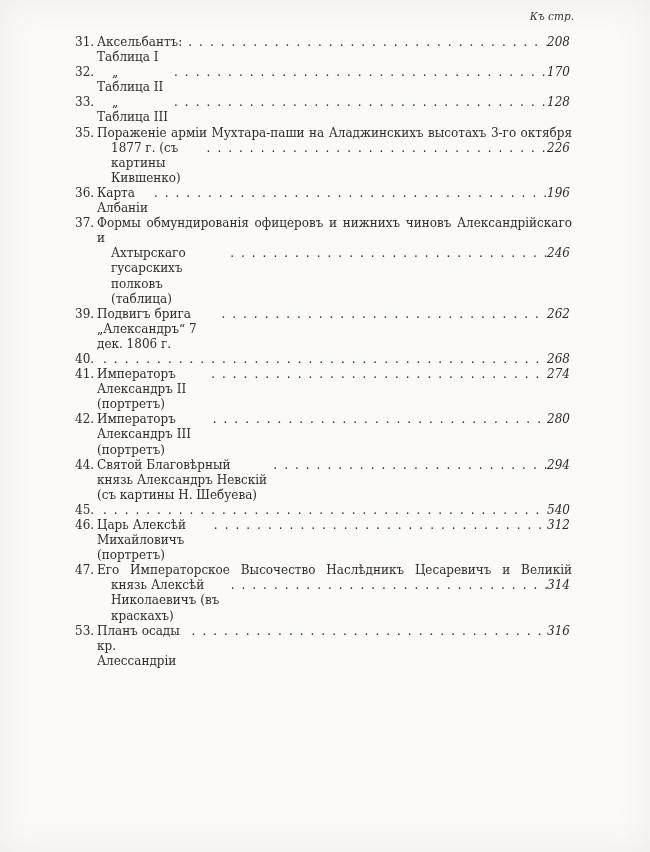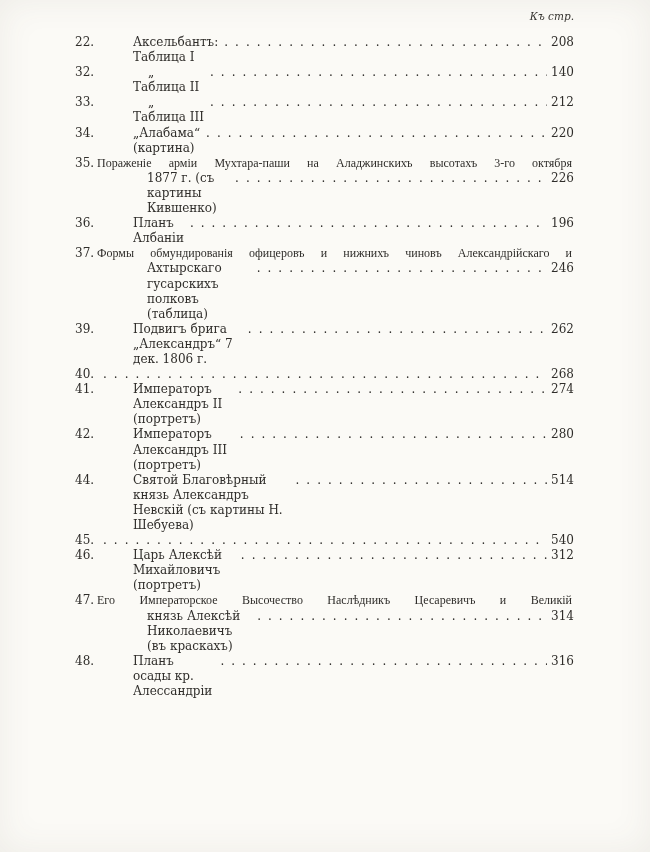--- a/index.html
+++ b/index.html
@@ -18,90 +18,84 @@
     text-align:right;
     font-style:italic;
     font-size:10.5px;
     line-height:13px;
     margin-bottom:12px;
     color:#35332f;
   }
   .ill-list{font-size:12px;line-height:15.1px;}
   .row{display:flex;align-items:baseline;}
   .num{width:22px;flex:0 0 22px;}
-  .etext{white-space:pre-wrap;margin-left:36px;}
+  .etext{white-space:pre-wrap;}
   .leader{
     flex:1 1 auto;
     overflow:hidden;
     white-space:nowrap;
     padding-left:6px;
     min-width:6px;
     color:#2f2d2a;
   }
   .leader::after{
     content:"......................................................................";
     letter-spacing:7px;
   }
-  .pageno{width:27px;flex:0 0 27px;text-align:right;}
-  .l1{flex:1;text-align:justify;text-align-last:justify;padding-right:2px;font-family:Liberation Serif, serif;}
+  .pageno{width:27px;flex:0 0 27px;text-align:left;font-style:italic;}
+  .l1{flex:1;text-align:justify;text-align-last:justify;padding-right:2px;}
   .cont{padding-left:14px;}
   .ditto{display:inline-block;width:71px;padding-left:15px;box-sizing:border-box;}
 </style>
 </head>
 <body>
 
 <div class="page">
 
   <div class="running-head">Къ стр.</div>
 
   <div class="ill-list">
   <div class="row">
-    <span class="num">22.</span>
+    <span class="num">31.</span>
     <span class="etext text">Аксельбантъ: Таблица I</span>
     <span class="leader"></span>
     <span class="pageno">208</span>
   </div>
 
   <div class="row">
     <span class="num">32.</span>
     <span class="etext"><span class="ditto">„</span><span class="dtext">Таблица II</span></span>
     <span class="leader"></span>
-    <span class="pageno">140</span>
+    <span class="pageno">170</span>
   </div>
 
   <div class="row">
     <span class="num">33.</span>
     <span class="etext"><span class="ditto">„</span><span class="dtext">Таблица III</span></span>
     <span class="leader"></span>
-    <span class="pageno">212</span>
+    <span class="pageno">128</span>
   </div>
 
-  <div class="row">
-    <span class="num">34.</span>
-    <span class="etext text">„Алабама“ (картина)</span>
-    <span class="leader"></span>
-    <span class="pageno">220</span>
-  </div>
 
   <div class="entry">
     <div class="row">
       <span class="num">35.</span>
       <span class="l1">Пораженіе арміи Мухтара-паши на Аладжинскихъ высотахъ 3-го октября</span>
     </div>
     <div class="row">
       <span class="num"></span>
       <span class="etext cont">1877 г. (съ картины Кившенко)</span>
       <span class="leader"></span>
       <span class="pageno">226</span>
     </div>
   </div>
 
   <div class="row">
     <span class="num">36.</span>
-    <span class="etext text">Планъ Албаніи</span>
+    <span class="etext text">Карта Албаніи</span>
     <span class="leader"></span>
     <span class="pageno">196</span>
   </div>
 
   <div class="entry">
     <div class="row">
       <span class="num">37.</span>
       <span class="l1">Формы обмундированія офицеровъ и нижнихъ чиновъ Александрійскаго и</span>
     </div>
     <div class="row">
@@ -138,21 +132,21 @@
     <span class="etext text">Императоръ Александръ III (портретъ)</span>
     <span class="leader"></span>
     <span class="pageno">280</span>
   </div>
 
 
   <div class="row">
     <span class="num">44.</span>
     <span class="etext text">Святой Благовѣрный князь Александръ Невскій (съ картины Н. Шебуева)</span>
     <span class="leader"></span>
-    <span class="pageno">514</span>
+    <span class="pageno">294</span>
   </div>
 
   <div class="row">
     <span class="num">45.</span>
     <span class="leader"></span>
     <span class="pageno">540</span>
   </div>
 
   <div class="row">
     <span class="num">46.</span>
@@ -168,20 +162,20 @@
     </div>
     <div class="row">
       <span class="num"></span>
       <span class="etext cont">князь Алексѣй Николаевичъ (въ краскахъ)</span>
       <span class="leader"></span>
       <span class="pageno">314</span>
     </div>
   </div>
 
   <div class="row">
-    <span class="num">48.</span>
+    <span class="num">53.</span>
     <span class="etext text">Планъ осады кр. Алессандріи</span>
     <span class="leader"></span>
     <span class="pageno">316</span>
   </div>
 </div>
 
 </div>
 
 </body></html>

